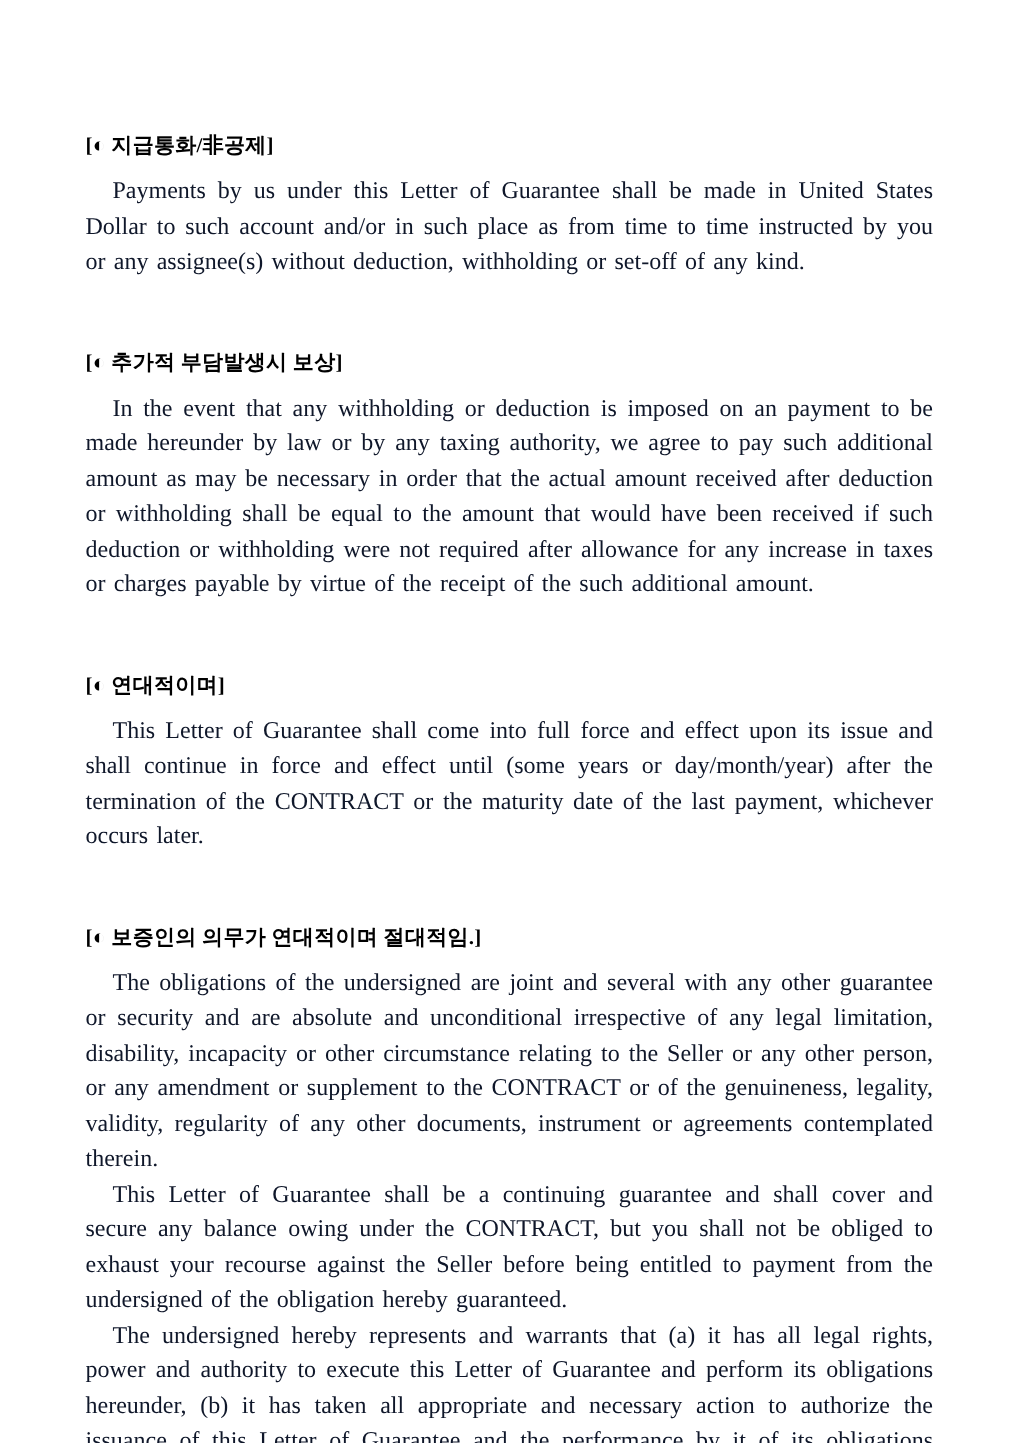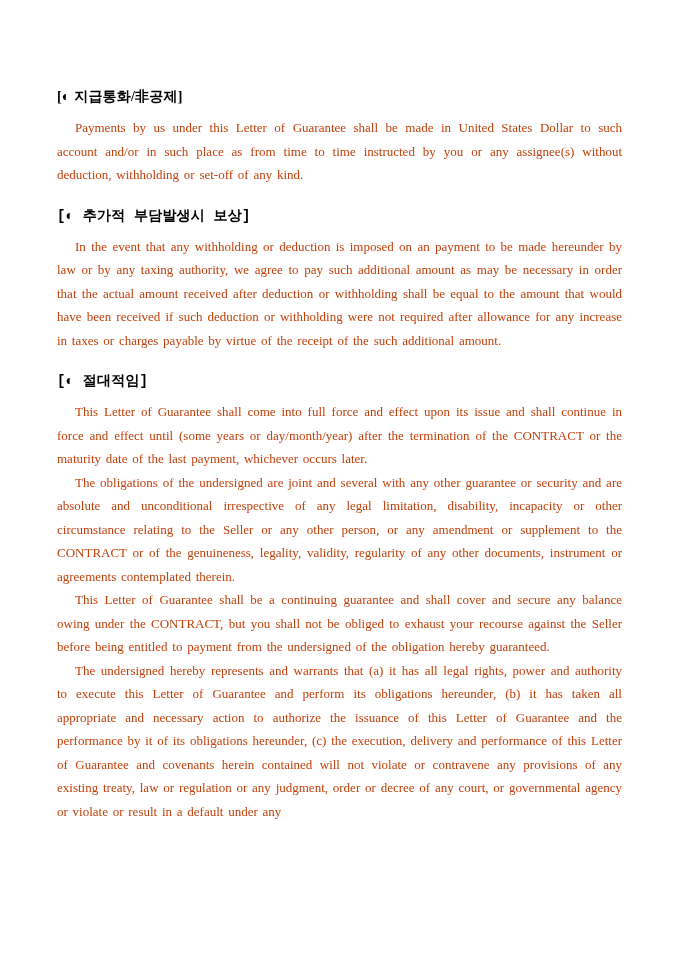--- a/index.html
+++ b/index.html
@@ -21,54 +21,54 @@
   .sec { margin: 0; }
   .sec .heading {
     font-size: 14px;
     font-weight: bold;
     margin: 0 0 10px 0;
     letter-spacing: 0.2px;
     color: #000000;
     font-family: "Liberation Serif", "DejaVu Serif", serif;
   }
   .sec + .sec .heading {
-    margin-top: 20px;
-    font-family: Liberation Mono, monospace;
+    margin-top: 46px;
   }
   .sec .body {
-    font-size: 13px;
+    font-size: 16px;
     line-height: 23.5px;
     margin: 0;
     text-align: justify;
     text-indent: 18px;
     word-spacing: 1.5px;
-    color: #c2410c;
+    color: #0f172a;
   }
 </style>
 </head>
 <body>
 
 <div class="page">
 
   <section class="sec">
     <h3 class="heading">[◐ 지급통화/非공제]</h3>
     <p class="body">Payments by us under this Letter of Guarantee shall be made in United States Dollar to such account and/or in such place as from time to time instructed by you or any assignee(s) without deduction, withholding or set-off of any kind.</p>
   </section>
 
   <section class="sec">
     <h3 class="heading">[◐ 추가적 부담발생시 보상]</h3>
     <p class="body">In the event that any withholding or deduction is imposed on an payment to be made hereunder by law or by any taxing authority, we agree to pay such additional amount as may be necessary in order that the actual amount received after deduction or withholding shall be equal to the amount that would have been received if such deduction or withholding were not required after allowance for any increase in taxes or charges payable by virtue of the receipt of the such additional amount.</p>
   </section>
 
   <section class="sec">
-    <h3 class="heading">[◐ 절대적임]</h3>
+    <h3 class="heading">[◐ 연대적이며]</h3>
     <p class="body">This Letter of Guarantee shall come into full force and effect upon its issue and shall continue in force and effect until (some years or day/month/year) after the termination of the CONTRACT or the maturity date of the last payment, whichever occurs later.</p>
   </section>
 
   <section class="sec">
+    <h3 class="heading">[◐ 보증인의 의무가 연대적이며 절대적임.]</h3>
     <p class="body">The obligations of the undersigned are joint and several with any other guarantee or security and are absolute and unconditional irrespective of any legal limitation, disability, incapacity or other circumstance relating to the Seller or any other person, or any amendment or supplement to the CONTRACT or of the genuineness, legality, validity, regularity of any other documents, instrument or agreements contemplated therein.</p>
   </section>
 
   <section class="sec">
     <p class="body">This Letter of Guarantee shall be a continuing guarantee and shall cover and secure any balance owing under the CONTRACT, but you shall not be obliged to exhaust your recourse against the Seller before being entitled to payment from the undersigned of the obligation hereby guaranteed.</p>
   </section>
 
   <section class="sec">
     <p class="body">The undersigned hereby represents and warrants that (a) it has all legal rights, power and authority to execute this Letter of Guarantee and perform its obligations hereunder, (b) it has taken all appropriate and necessary action to authorize the issuance of this Letter of Guarantee and the performance by it of its obligations hereunder, (c) the execution, delivery and performance of this Letter of Guarantee and covenants herein contained will not violate or contravene any provisions of any existing treaty, law or regulation or any judgment, order or decree of any court, or governmental agency or violate or result in a default under any</p>
   </section>

